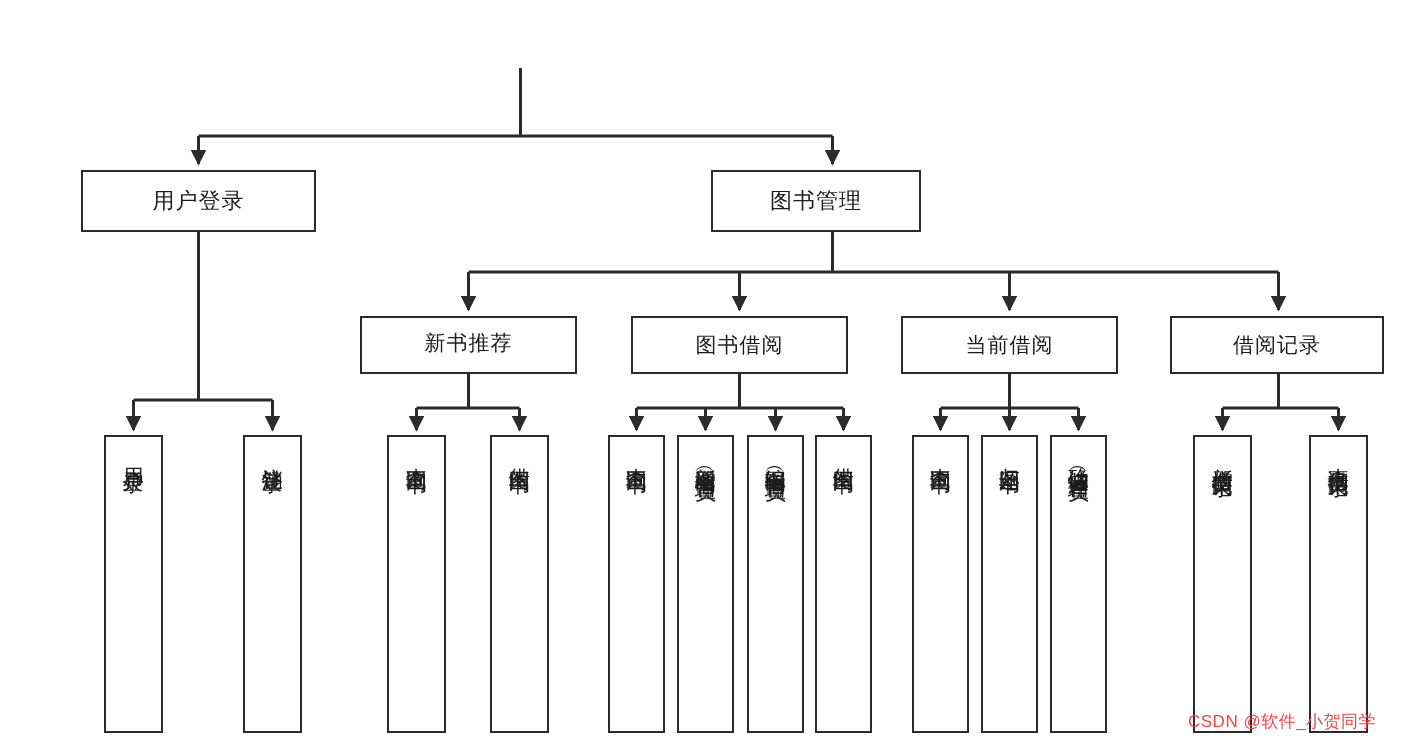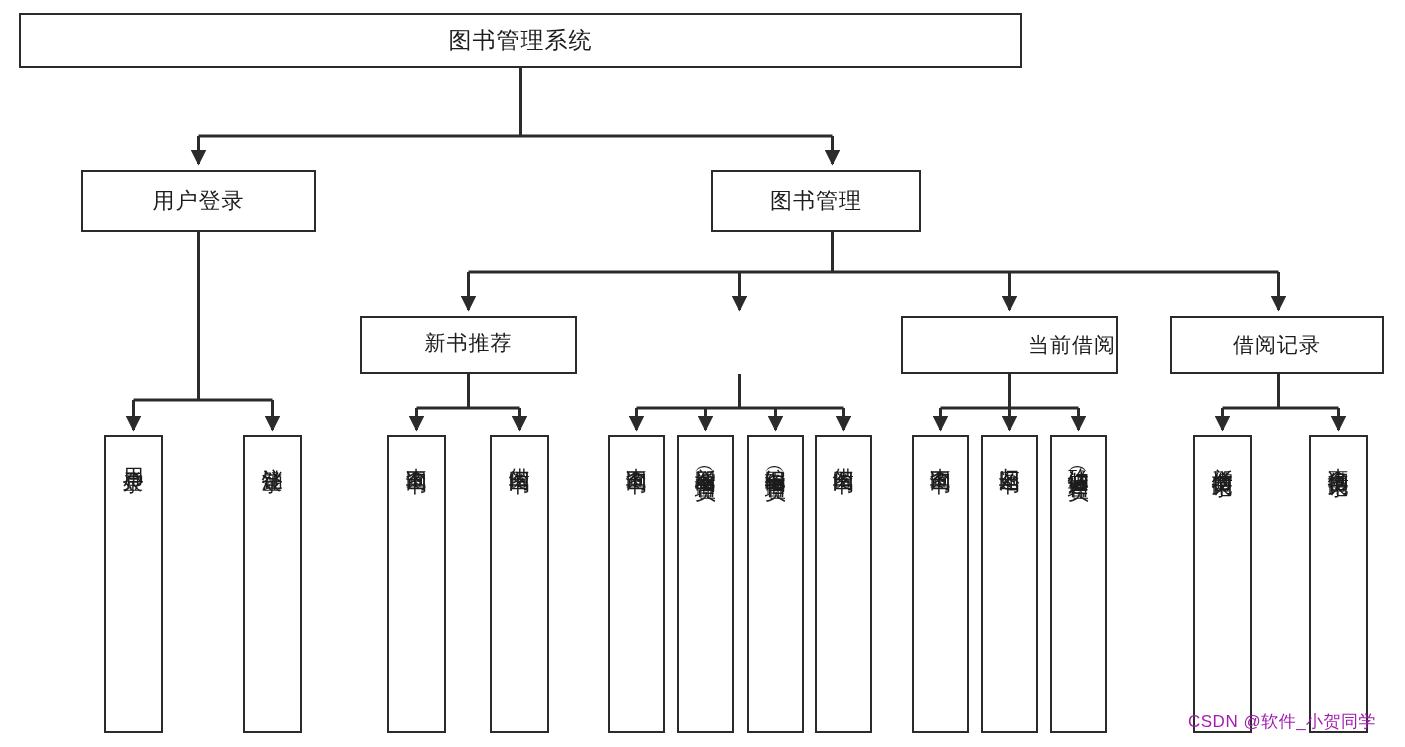--- a/index.html
+++ b/index.html
@@ -52,21 +52,21 @@
     line-height:1.32;
     letter-spacing:2px;
     white-space:nowrap;
   }
   .node.leaf.tall .label{ font-size:21px; }
   .watermark{
     position:absolute;
     left:1188px;
     top:710px;
     font-size:17px;
-    color:#a21caf;
+    color:#ef4444;
     white-space:nowrap;
     letter-spacing:0.5px;
   }
 </style>
 </head>
 <body>
 
 <div id="canvas">
 
   <svg class="lines" viewBox="0 0 1405 747" xmlns="http://www.w3.org/2000/svg">
@@ -113,35 +113,35 @@
       <path d="M 1009.5 408 L 1009.5 430" marker-end="url(#arrow)"></path>
       <path d="M 1078.5 408 L 1078.5 430" marker-end="url(#arrow)"></path>
 
       <path d="M 1278.5 374 L 1278.5 408"></path>
       <path d="M 1222.5 408 L 1338.5 408"></path>
       <path d="M 1222.5 408 L 1222.5 430" marker-end="url(#arrow)"></path>
       <path d="M 1338.5 408 L 1338.5 430" marker-end="url(#arrow)"></path>
     </g>
   </svg>
 
-  <div class="node root" style="left:19px; top:13px; width:1003px; height:55px;">
-    <span class="label">图书管理系统</span>
-  </div>
 
   <div class="node lvl2" style="left:81px; top:170px; width:235px; height:62px;">
     <span class="label">用户登录</span>
   </div>
   <div class="node lvl2" style="left:711px; top:170px; width:210px; height:62px;">
     <span class="label">图书管理</span>
   </div>
 
   <div class="node lvl3" style="left:360px; top:316px; width:217px; height:58px;font-family:Liberation Mono, monospace;">
     <span class="label">新书推荐</span>
   </div>
-  <div class="node lvl3" style="left:901px; top:316px; width:217px; height:58px;justify-content:flex-end;">
+  <div class="node lvl3" style="left:631px; top:316px; width:217px; height:58px;">
+    <span class="label">图书借阅</span>
+  </div>
+  <div class="node lvl3" style="left:901px; top:316px; width:217px; height:58px;">
     <span class="label">当前借阅</span>
   </div>
   <div class="node lvl3" style="left:1170px; top:316px; width:214px; height:58px;">
     <span class="label">借阅记录</span>
   </div>
 
   <div class="node leaf" style="left:104px; top:435px; width:59px; height:298px;">
     <span class="label">用户登录</span>
   </div>
   <div class="node leaf" style="left:243px; top:435px; width:59px; height:298px;">

